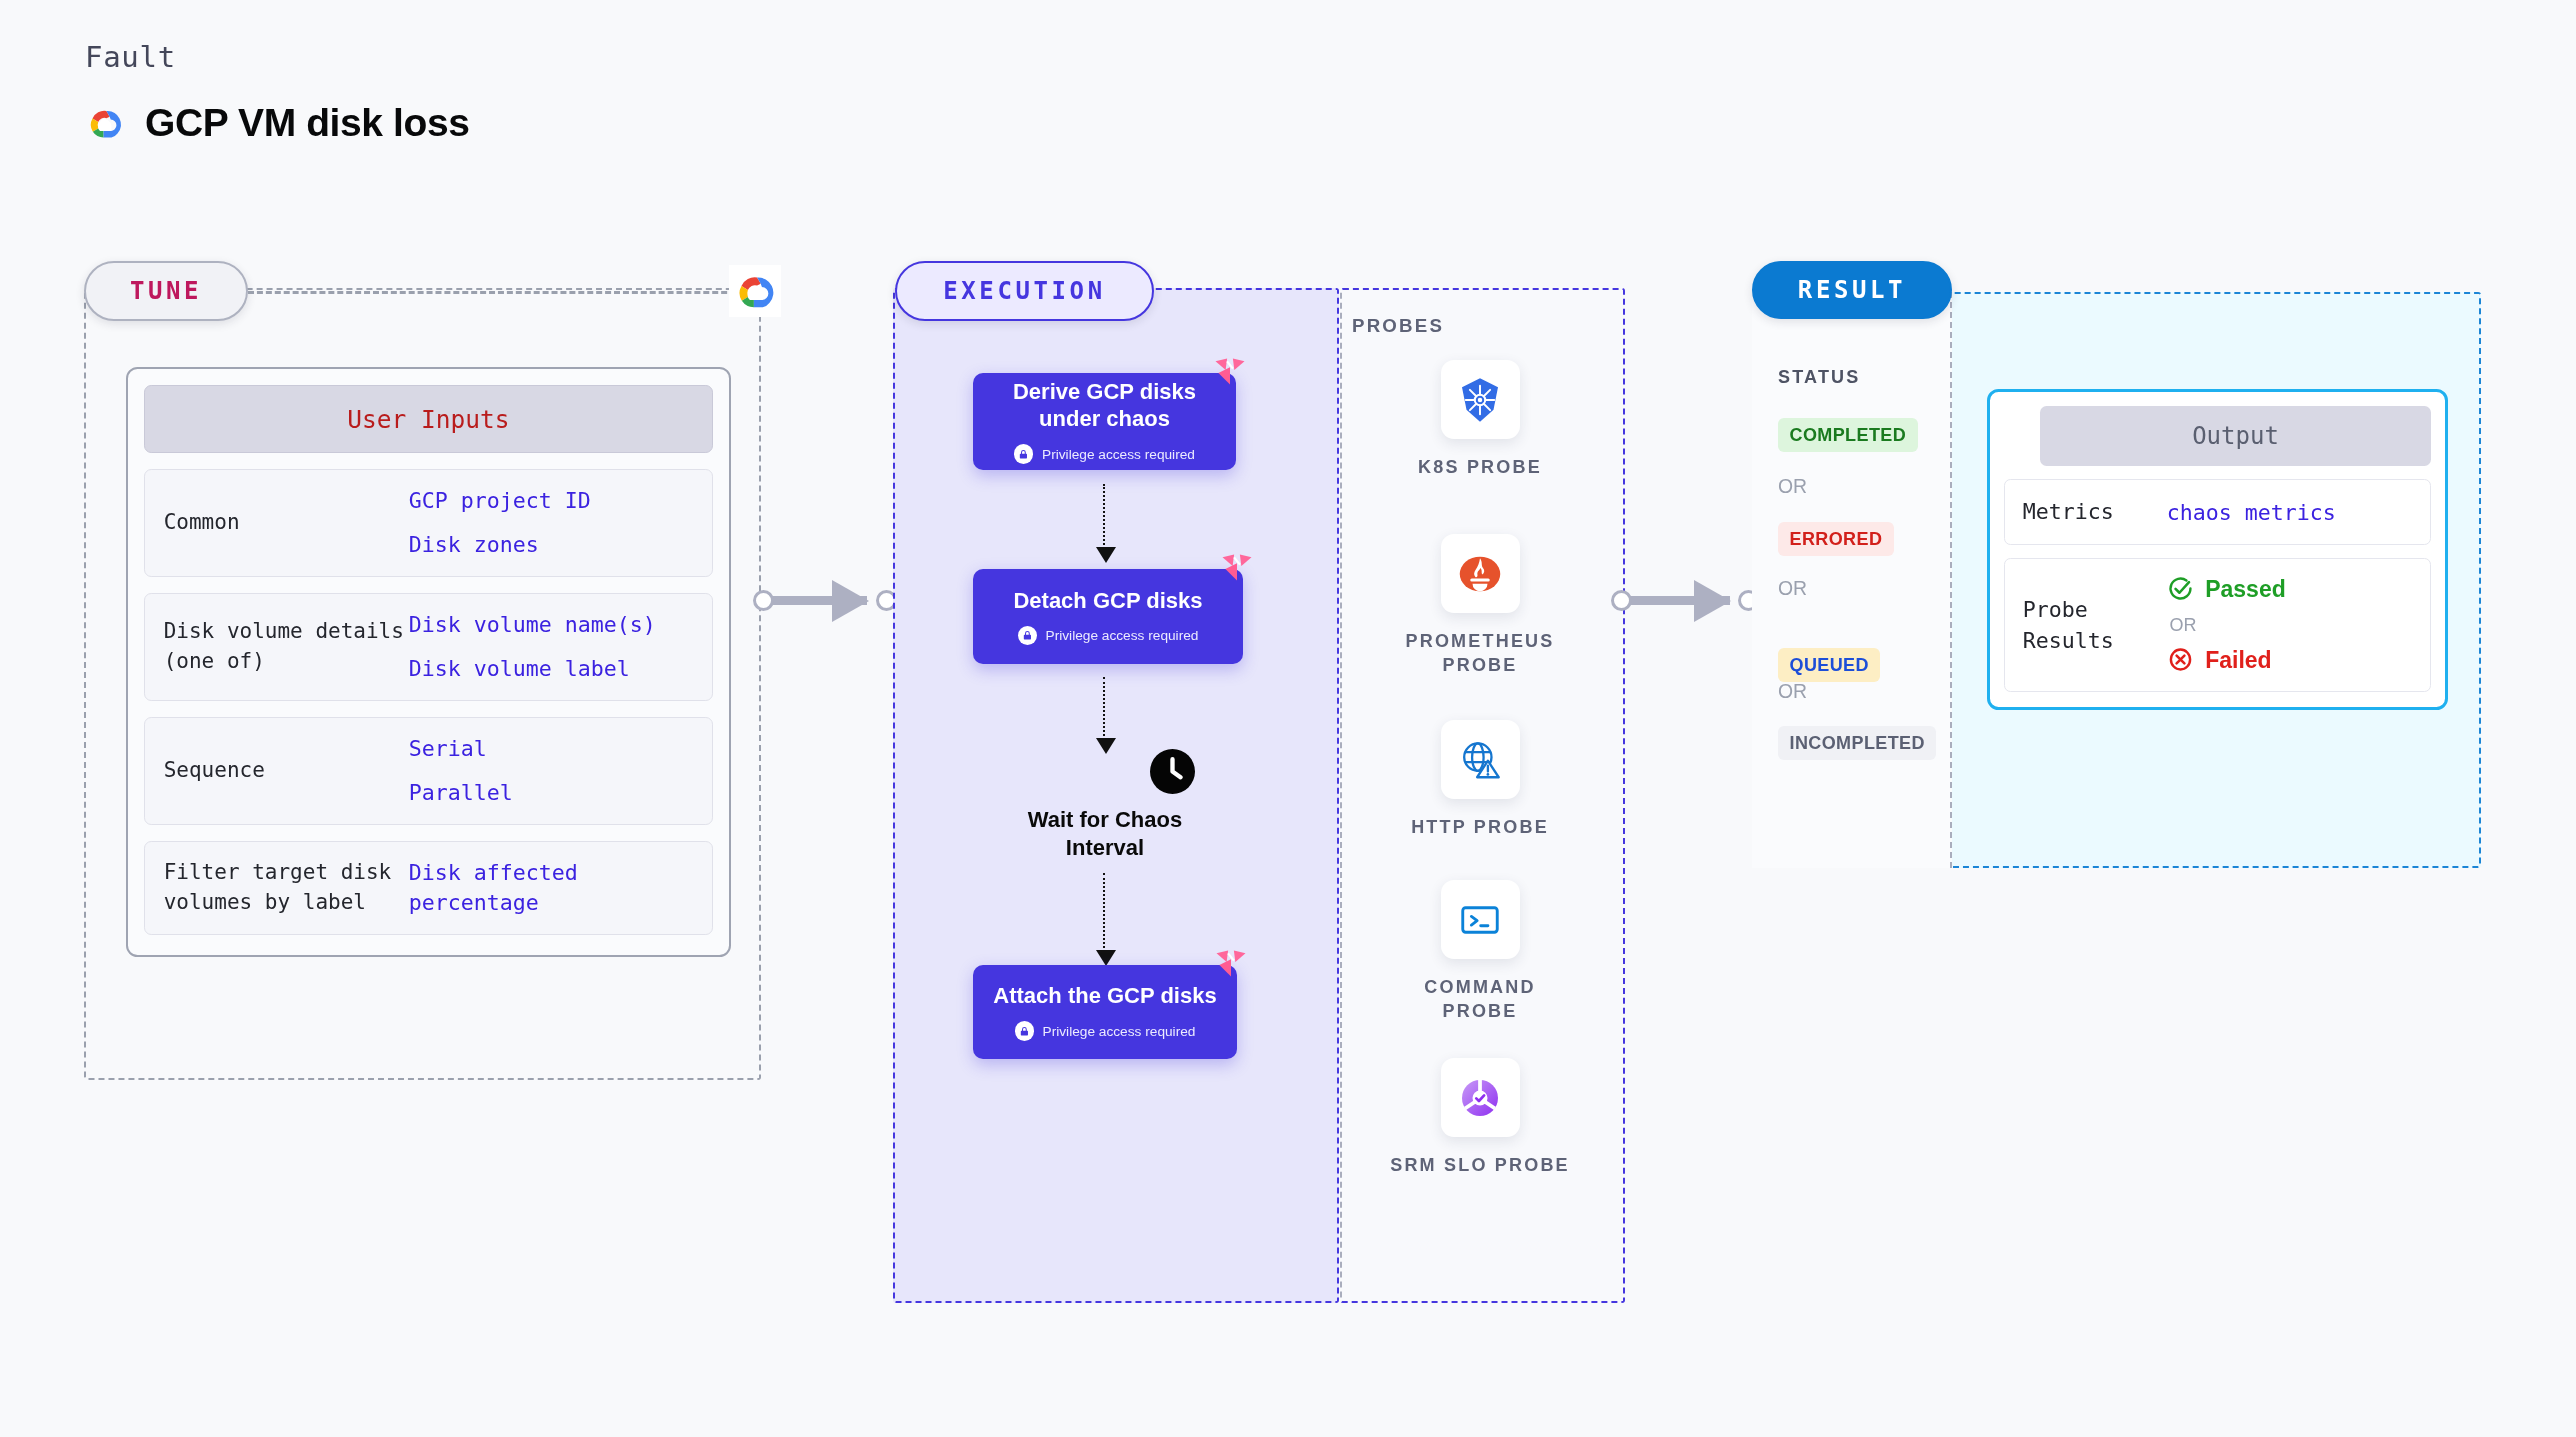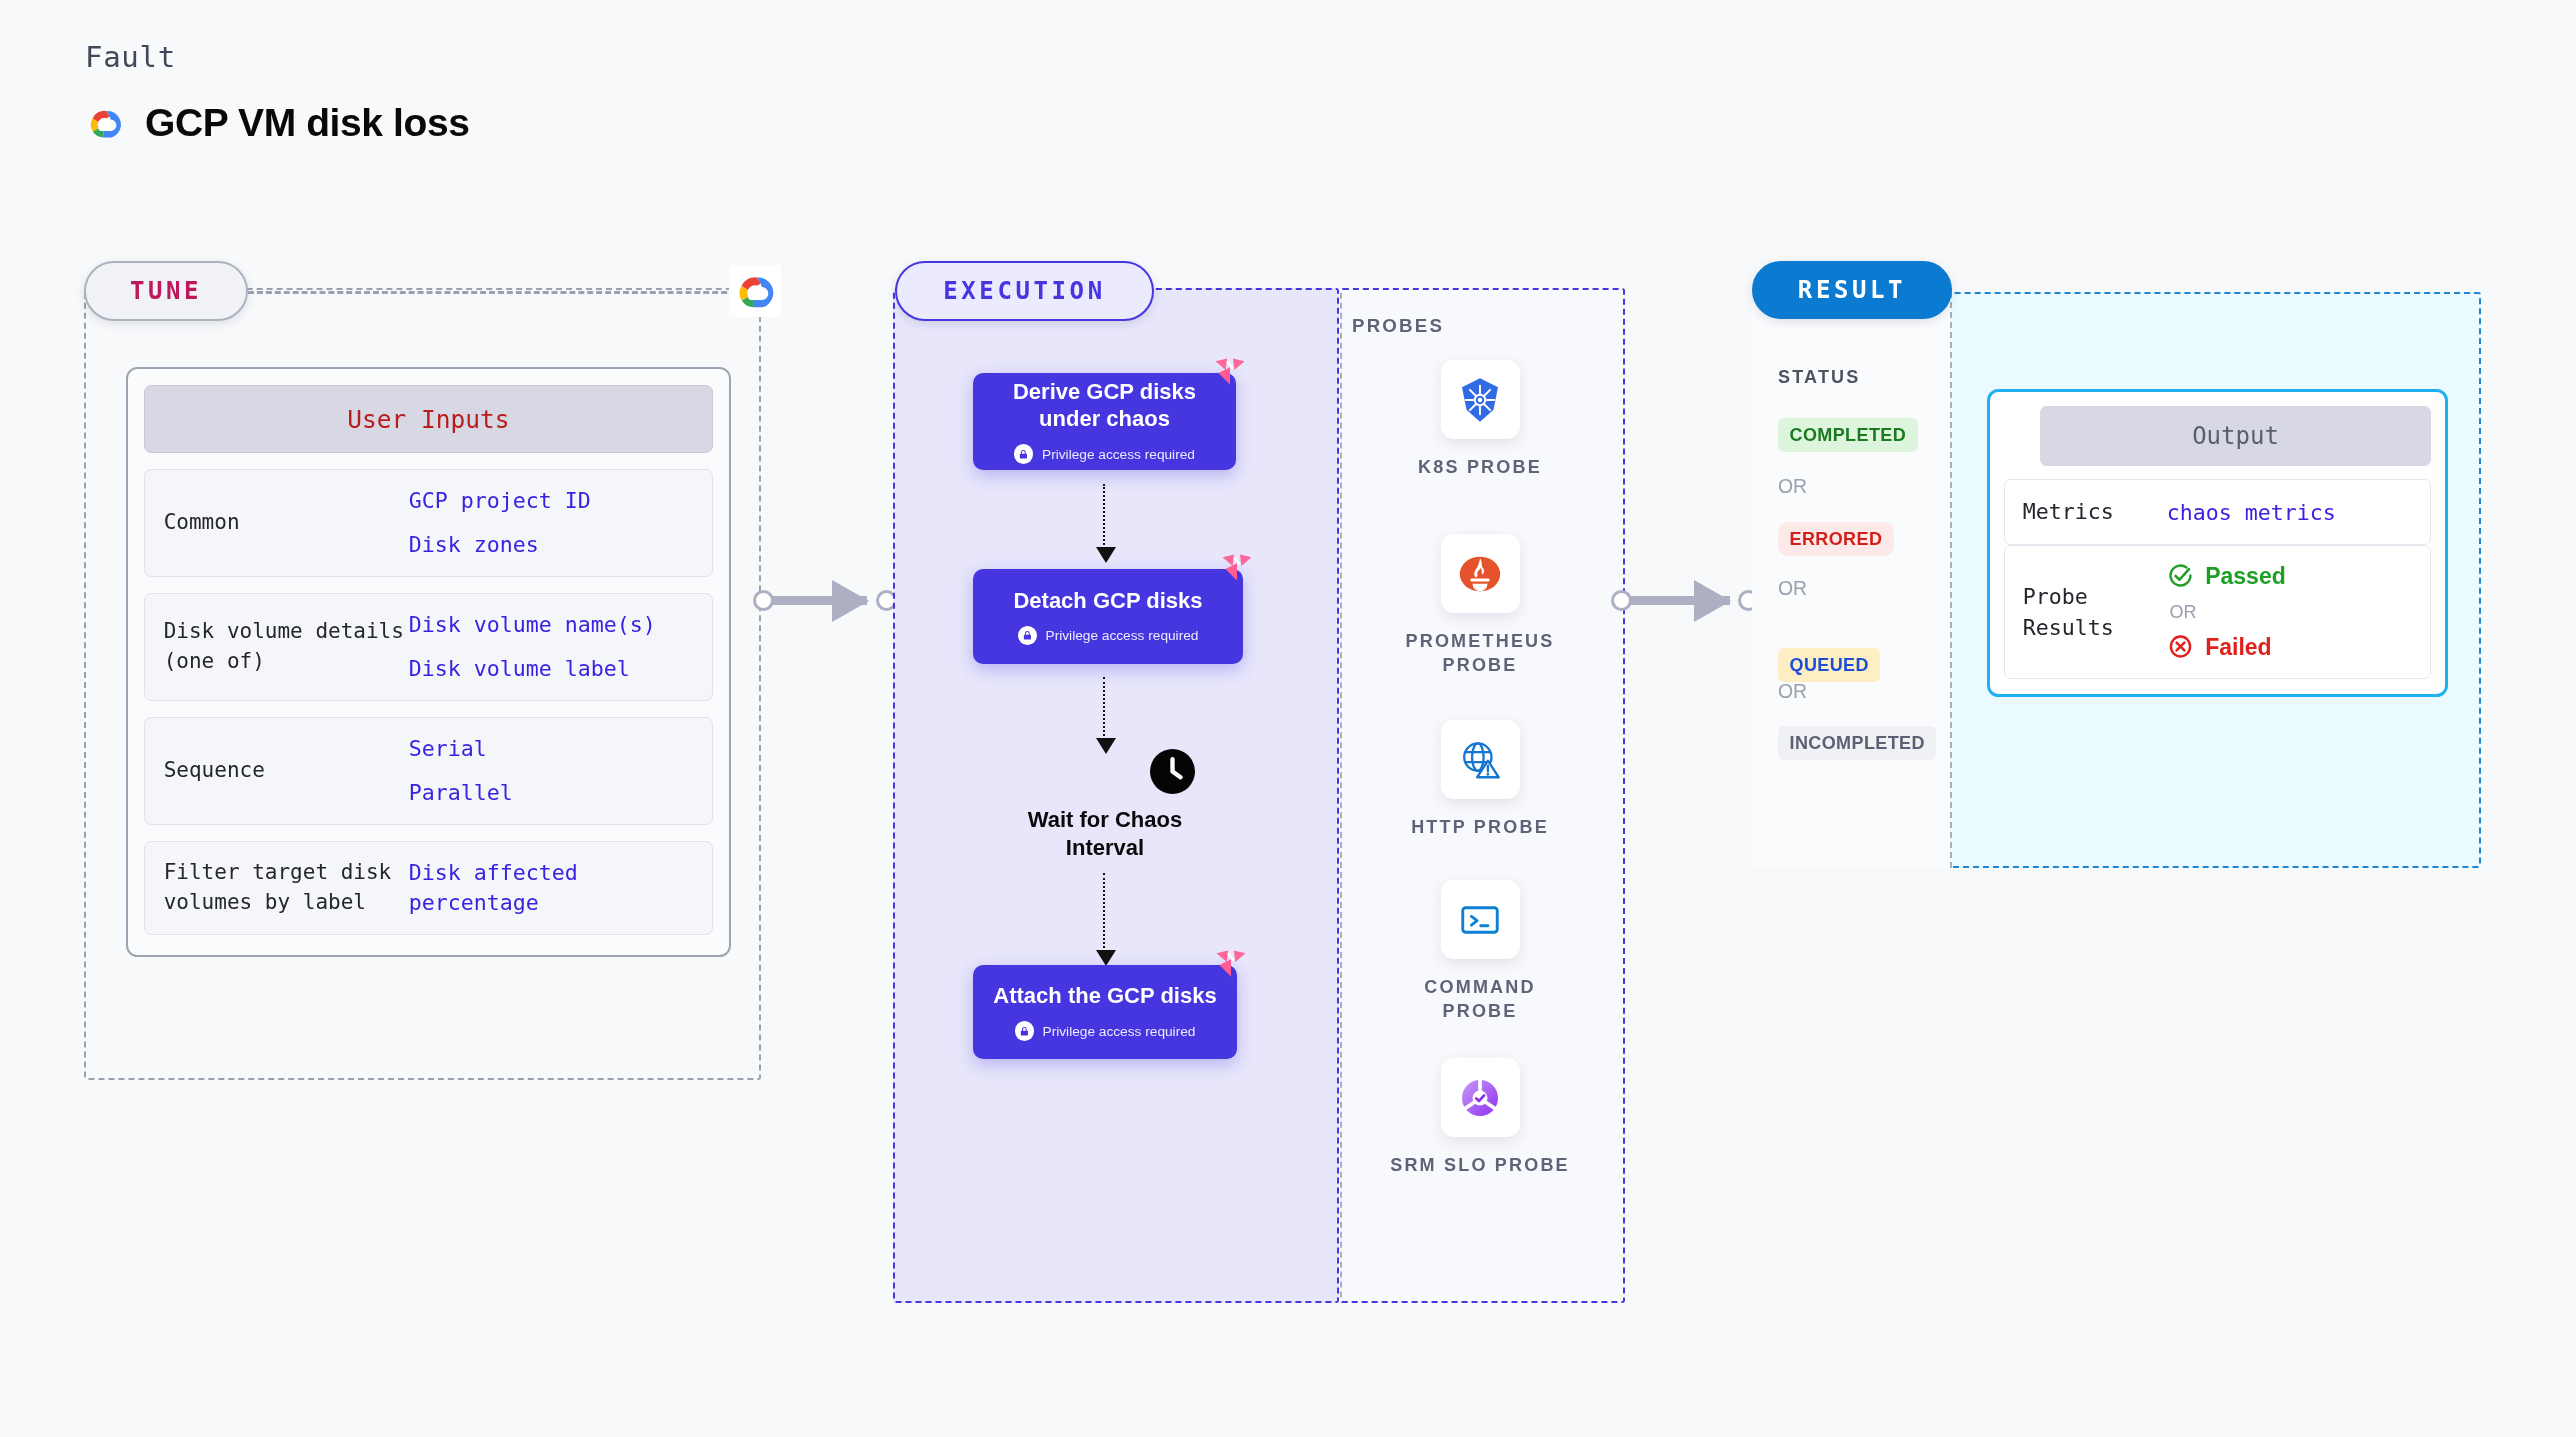--- a/index.html
+++ b/index.html
@@ -258,21 +258,21 @@
     background: #d8d8e4; border-radius: 6.5px; height: 60px;
     display: flex; align-items: center; justify-content: center;
     font-family: "DejaVu Sans Mono", monospace;
     font-size: 24px; color: #5a5f70;
     margin-bottom: 13px;
     margin-left: 36px;
   }
   .out-row {
     border: 1.4px solid #e5e6ee; border-radius: 6.5px;
     display: flex; align-items: center;
-    padding: 16px 17.3px; 
+    padding: 16px 17.3px; margin-bottom: 13px;
   }
   .out-row:last-child { margin-bottom: 0; }
   .out-key {
     font-family: "DejaVu Sans Mono", monospace;
     font-size: 21.6px; color: #24262d; width: 144px; flex: none;
     line-height: 1.45;
   }
   .out-val-mono {
     font-family: "DejaVu Sans Mono", monospace;
     font-size: 21.6px; color: #3b22e0;
@@ -524,21 +524,21 @@
     <div class="dotR"></div>
   </div>
 
   <div class="result-outer"></div>
   <div class="status-col"></div>
   <div class="badge-pill badge-result">RESULT</div>
   <div class="status-title">STATUS</div>
 
   <div class="status-chip" style="top:418px; background:#ddf5dd; color:#1a7a1f;">COMPLETED</div>
   <div class="status-or" style="top:475px;">OR</div>
-  <div class="status-chip" style="top:522px; background:#fde9e8; color:#d2201b;border-radius:10px;">ERRORED</div>
+  <div class="status-chip" style="top:522px; background:#fde9e8; color:#d2201b;">ERRORED</div>
   <div class="status-or" style="top:577px;">OR</div>
   <div class="status-chip" style="top:648px; background:#fdeec4; color:#1d4ed8;">QUEUED</div>
   <div class="status-or" style="top:680px;">OR</div>
   <div class="status-chip" style="top:726px; background:#f0f1f5; color:#5b6073;">INCOMPLETED</div>
 
   <div class="output-card">
     <div class="out-head">Output</div>
     <div class="out-row">
       <div class="out-key">Metrics</div>
       <div class="out-val-mono">chaos metrics</div>

